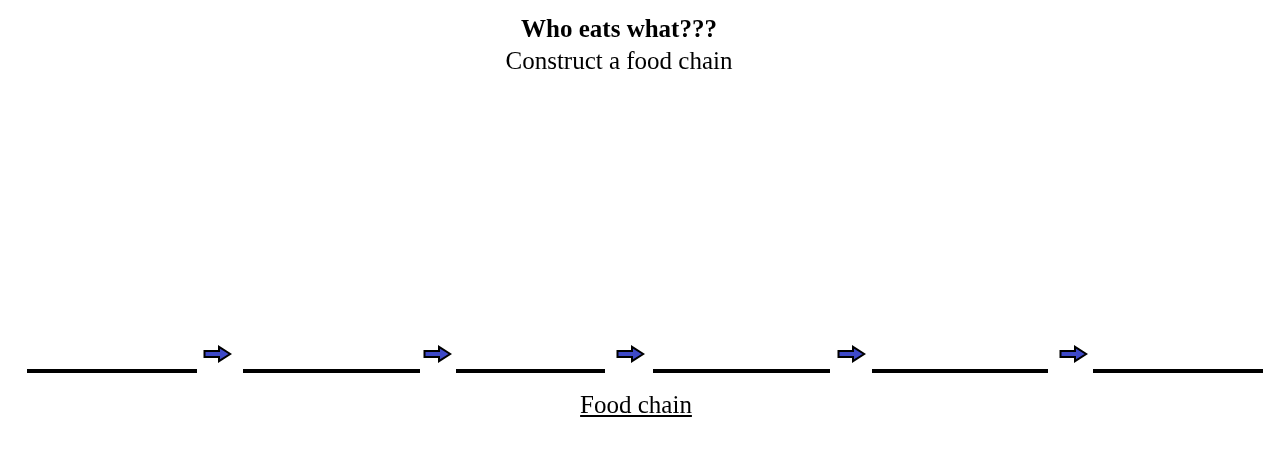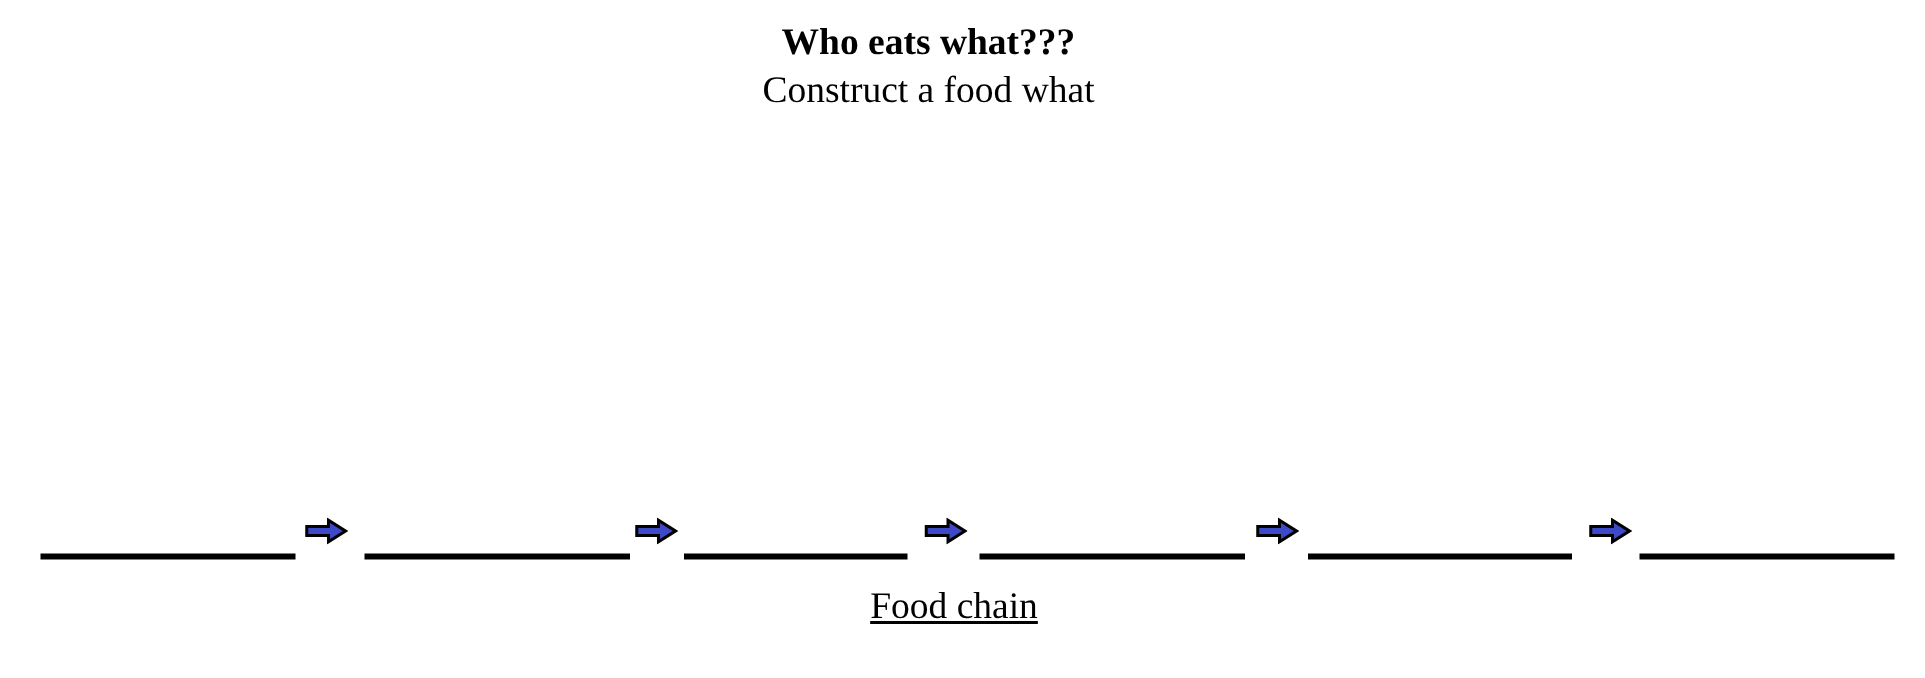--- a/index.html
+++ b/index.html
@@ -90,21 +90,21 @@
     text-decoration: underline;
   }
 </style>
 </head>
 <body>
 
 <div class="slide">
 
   <header class="heading">
     <h1>Who eats what???</h1>
-    <h2>Construct a food what</h2>
+    <h2>Construct a food chain</h2>
   </header>
 
   <div class="chain">
 
     <div class="blank b1"></div>
 
     <span class="arrow a1">
       <svg viewBox="0 0 29 18" xmlns="http://www.w3.org/2000/svg">
         <path d="M1.5 6 H16 V1.8 L27.3 9 L16 16.2 V12 H1.5 Z" stroke="#000000" stroke-width="2" stroke-linejoin="miter" fill="#3e49c8"></path>
       </svg>

